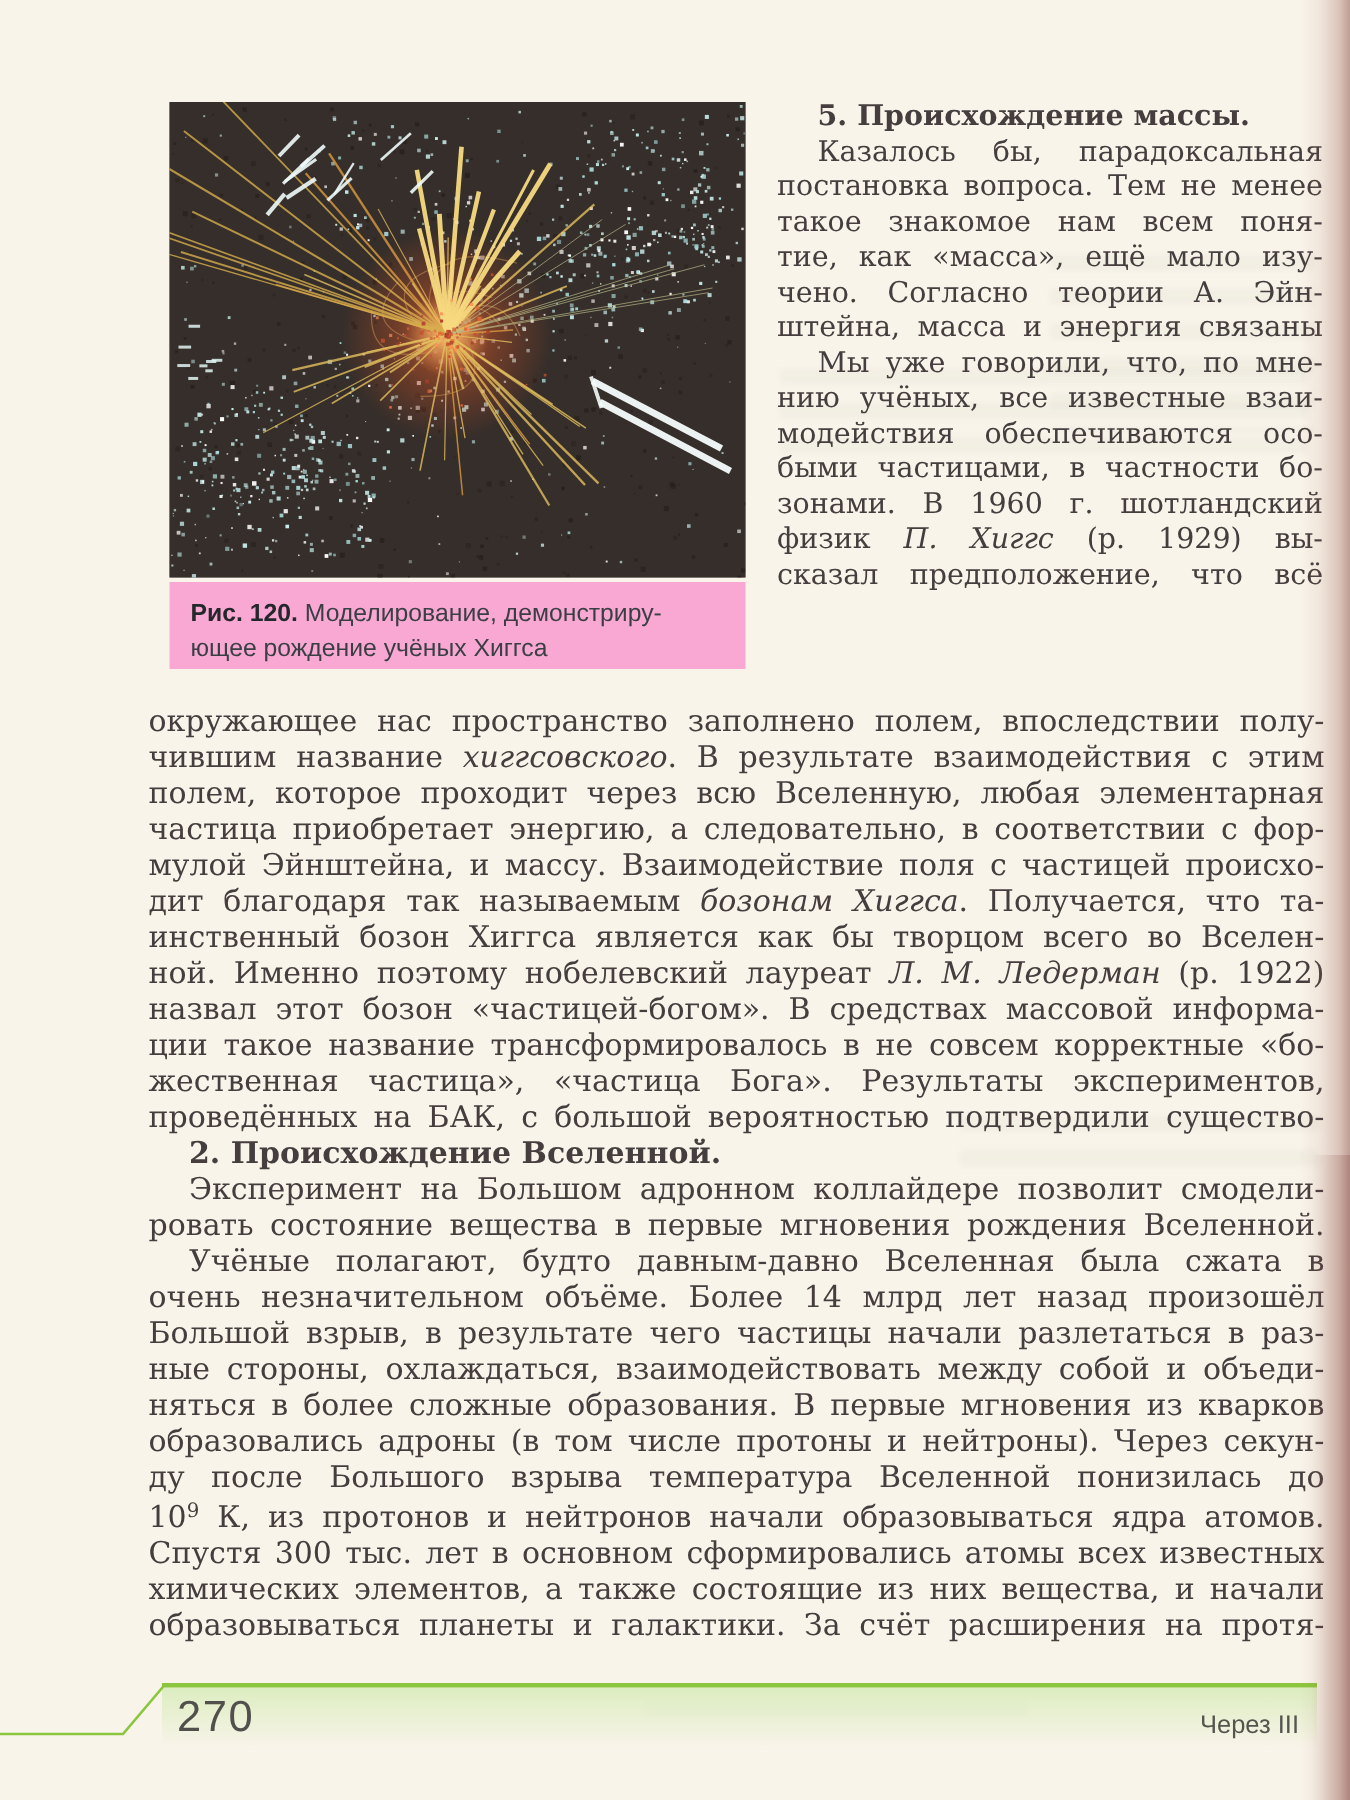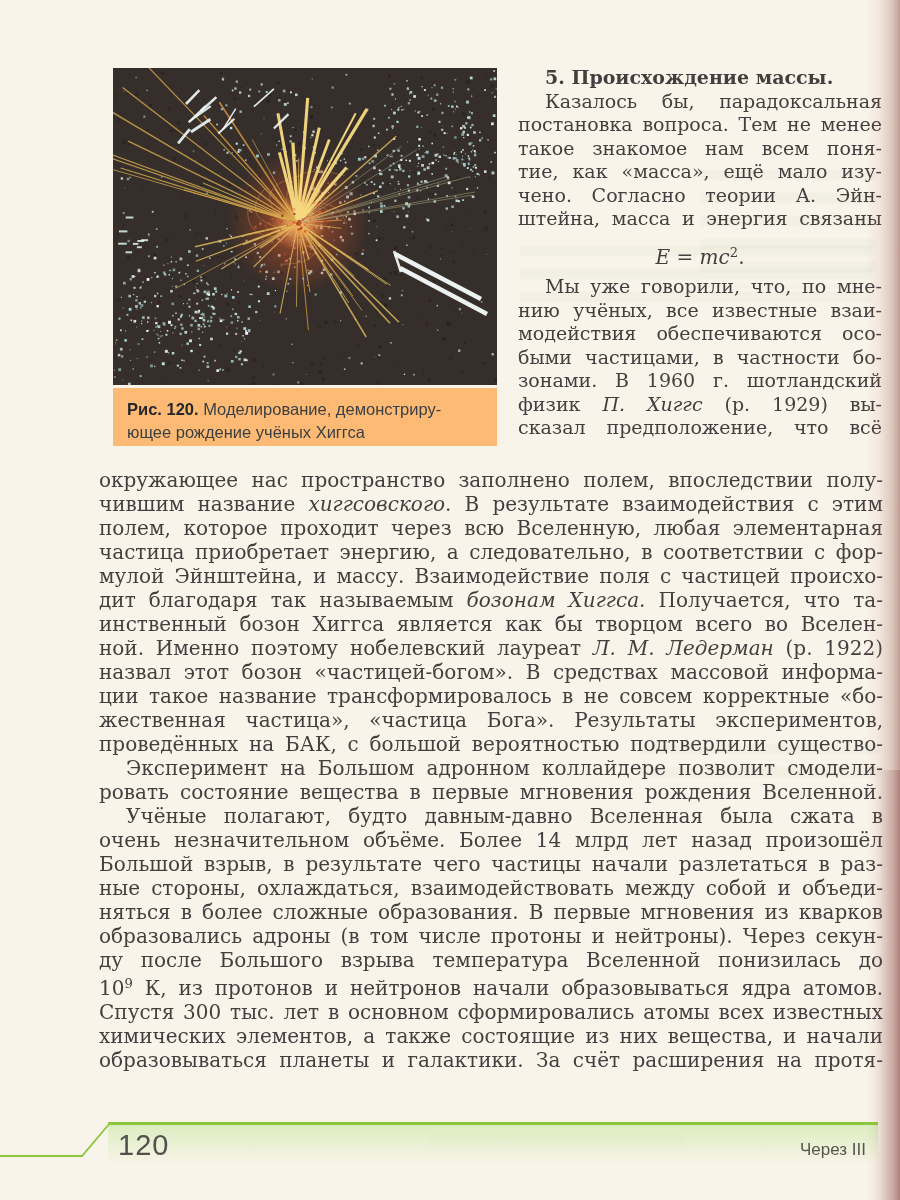--- a/index.html
+++ b/index.html
@@ -11,21 +11,21 @@
         background:linear-gradient(90deg,rgba(170,110,95,0) 0%,rgba(170,110,95,.10) 40%,
                    rgba(152,88,78,.30) 78%,rgba(128,62,56,.48) 100%);}
   .edge-b{position:absolute;right:0;bottom:0;width:26px;height:430px;z-index:5;pointer-events:none;
         background:linear-gradient(90deg,rgba(110,45,40,0),rgba(110,45,40,.22));}
   
   .ghost{position:absolute;z-index:0;filter:blur(1.6px);opacity:.55;
         background:repeating-linear-gradient(180deg,rgba(112,128,96,.09) 0 10px,rgba(0,0,0,0) 10px 23px);}
   
   .photo{position:absolute;left:113px;top:68px;width:384px;height:317px;background:#362e2a;z-index:1;}
   .photo svg{display:block;}
-  .cap{position:absolute;left:113px;top:388px;width:384px;height:58px;background:#fdba74;z-index:1;
+  .cap{position:absolute;left:113px;top:388px;width:384px;height:58px;background:#f9a8d4;z-index:1;
        box-sizing:border-box;padding:10px 14px 0;font-family:"Liberation Sans",sans-serif;
        font-size:16.5px;line-height:23px;color:#3a3f44;}
   .cap .tl{text-align:left;text-align-last:left;}
   .cap .r-b{color:#24272b;}
   
   .col{position:absolute;left:518px;top:66px;width:364px;z-index:1;font-size:19px;line-height:23.5px;}
   .main{position:absolute;left:99px;top:468px;width:784px;z-index:1;font-size:20px;line-height:24px;}
   .tl{text-align:justify;text-align-last:justify;}
   .tl.last{text-align-last:left;}
   .tl.ind{text-indent:27px;}
@@ -1336,23 +1336,20 @@
   <div class="col">
     <div class="h">5. Происхождение массы.</div>
     <div>
         <div class="tl ind"><span>Казалось бы, парадоксальная</span></div>
         <div class="tl"><span>постановка вопроса. Тем не менее</span></div>
         <div class="tl"><span>такое знакомое нам всем поня-</span></div>
         <div class="tl"><span>тие, как «масса», ещё мало изу-</span></div>
         <div class="tl"><span>чено. Согласно теории А. Эйн-</span></div>
         <div class="tl"><span>штейна, масса и энергия связаны</span></div>
       </div>
-    <div class="formula">
-        <div class="tl last"><span class="r-i">E = mc</span><span class="r-sup">2</span><span>.</span></div>
-      </div>
     <div>
         <div class="tl ind"><span>Мы уже говорили, что, по мне-</span></div>
         <div class="tl"><span>нию учёных, все известные взаи-</span></div>
         <div class="tl"><span>модействия обеспечиваются осо-</span></div>
         <div class="tl"><span>быми частицами, в частности бо-</span></div>
         <div class="tl"><span>зонами. В 1960 г. шотландский</span></div>
         <div class="tl"><span>физик </span><span class="r-bi">П. Хиггс</span><span> (р. 1929) вы-</span></div>
         <div class="tl"><span>сказал предположение, что всё</span></div>
       </div>
   </div>
@@ -1365,20 +1362,21 @@
         <div class="tl"><span>частица приобретает энергию, а следовательно, в соответствии с фор-</span></div>
         <div class="tl"><span>мулой Эйнштейна, и массу. Взаимодействие поля с частицей происхо-</span></div>
         <div class="tl"><span>дит благодаря так называемым </span><span class="r-bi">бозонам Хиггса</span><span>. Получается, что та-</span></div>
         <div class="tl"><span>инственный бозон Хиггса является как бы творцом всего во Вселен-</span></div>
         <div class="tl"><span>ной. Именно поэтому нобелевский лауреат </span><span class="r-bi">Л. М. Ледерман</span><span> (р. 1922)</span></div>
         <div class="tl"><span>назвал этот бозон «частицей-богом». В средствах массовой информа-</span></div>
         <div class="tl"><span>ции такое название трансформировалось в не совсем корректные «бо-</span></div>
         <div class="tl"><span>жественная частица», «частица Бога». Результаты экспериментов,</span></div>
         <div class="tl"><span>проведённых на БАК, с большой вероятностью подтвердили существо-</span></div>
       </div>
+    <div class="h">2. Происхождение Вселенной.</div>
     <div>
         <div class="tl ind"><span>Эксперимент на Большом адронном коллайдере позволит смодели-</span></div>
         <div class="tl"><span>ровать состояние вещества в первые мгновения рождения Вселенной.</span></div>
       </div>
     <div>
         <div class="tl ind"><span>Учёные полагают, будто давным-давно Вселенная была сжата в</span></div>
         <div class="tl"><span>очень незначительном объёме. Более 14 млрд лет назад произошёл</span></div>
         <div class="tl"><span>Большой взрыв, в результате чего частицы начали разлетаться в раз-</span></div>
         <div class="tl"><span>ные стороны, охлаждаться, взаимодействовать между собой и объеди-</span></div>
         <div class="tl"><span>няться в более сложные образования. В первые мгновения из кварков</span></div>
@@ -1389,18 +1387,18 @@
         <div class="tl"><span>химических элементов, а также состоящие из них вещества, и начали</span></div>
         <div class="tl"><span>образовываться планеты и галактики. За счёт расширения на протя-</span></div>
       </div>
   </div>
 
   <div class="f-grad"></div>
   <div class="f-line"></div>
   <svg class="f-tab" width="170" height="56">
     <path d="M0 40 H82 L110 7" fill="none" stroke="#8cc63e" stroke-width="1.8"></path>
   </svg>
-  <div class="f-num">120</div>
+  <div class="f-num">270</div>
   <div class="f-ch">Через III</div>
 
   <div class="edge"></div>
   <div class="edge-b"></div>
 </div>
 
 </body></html>

